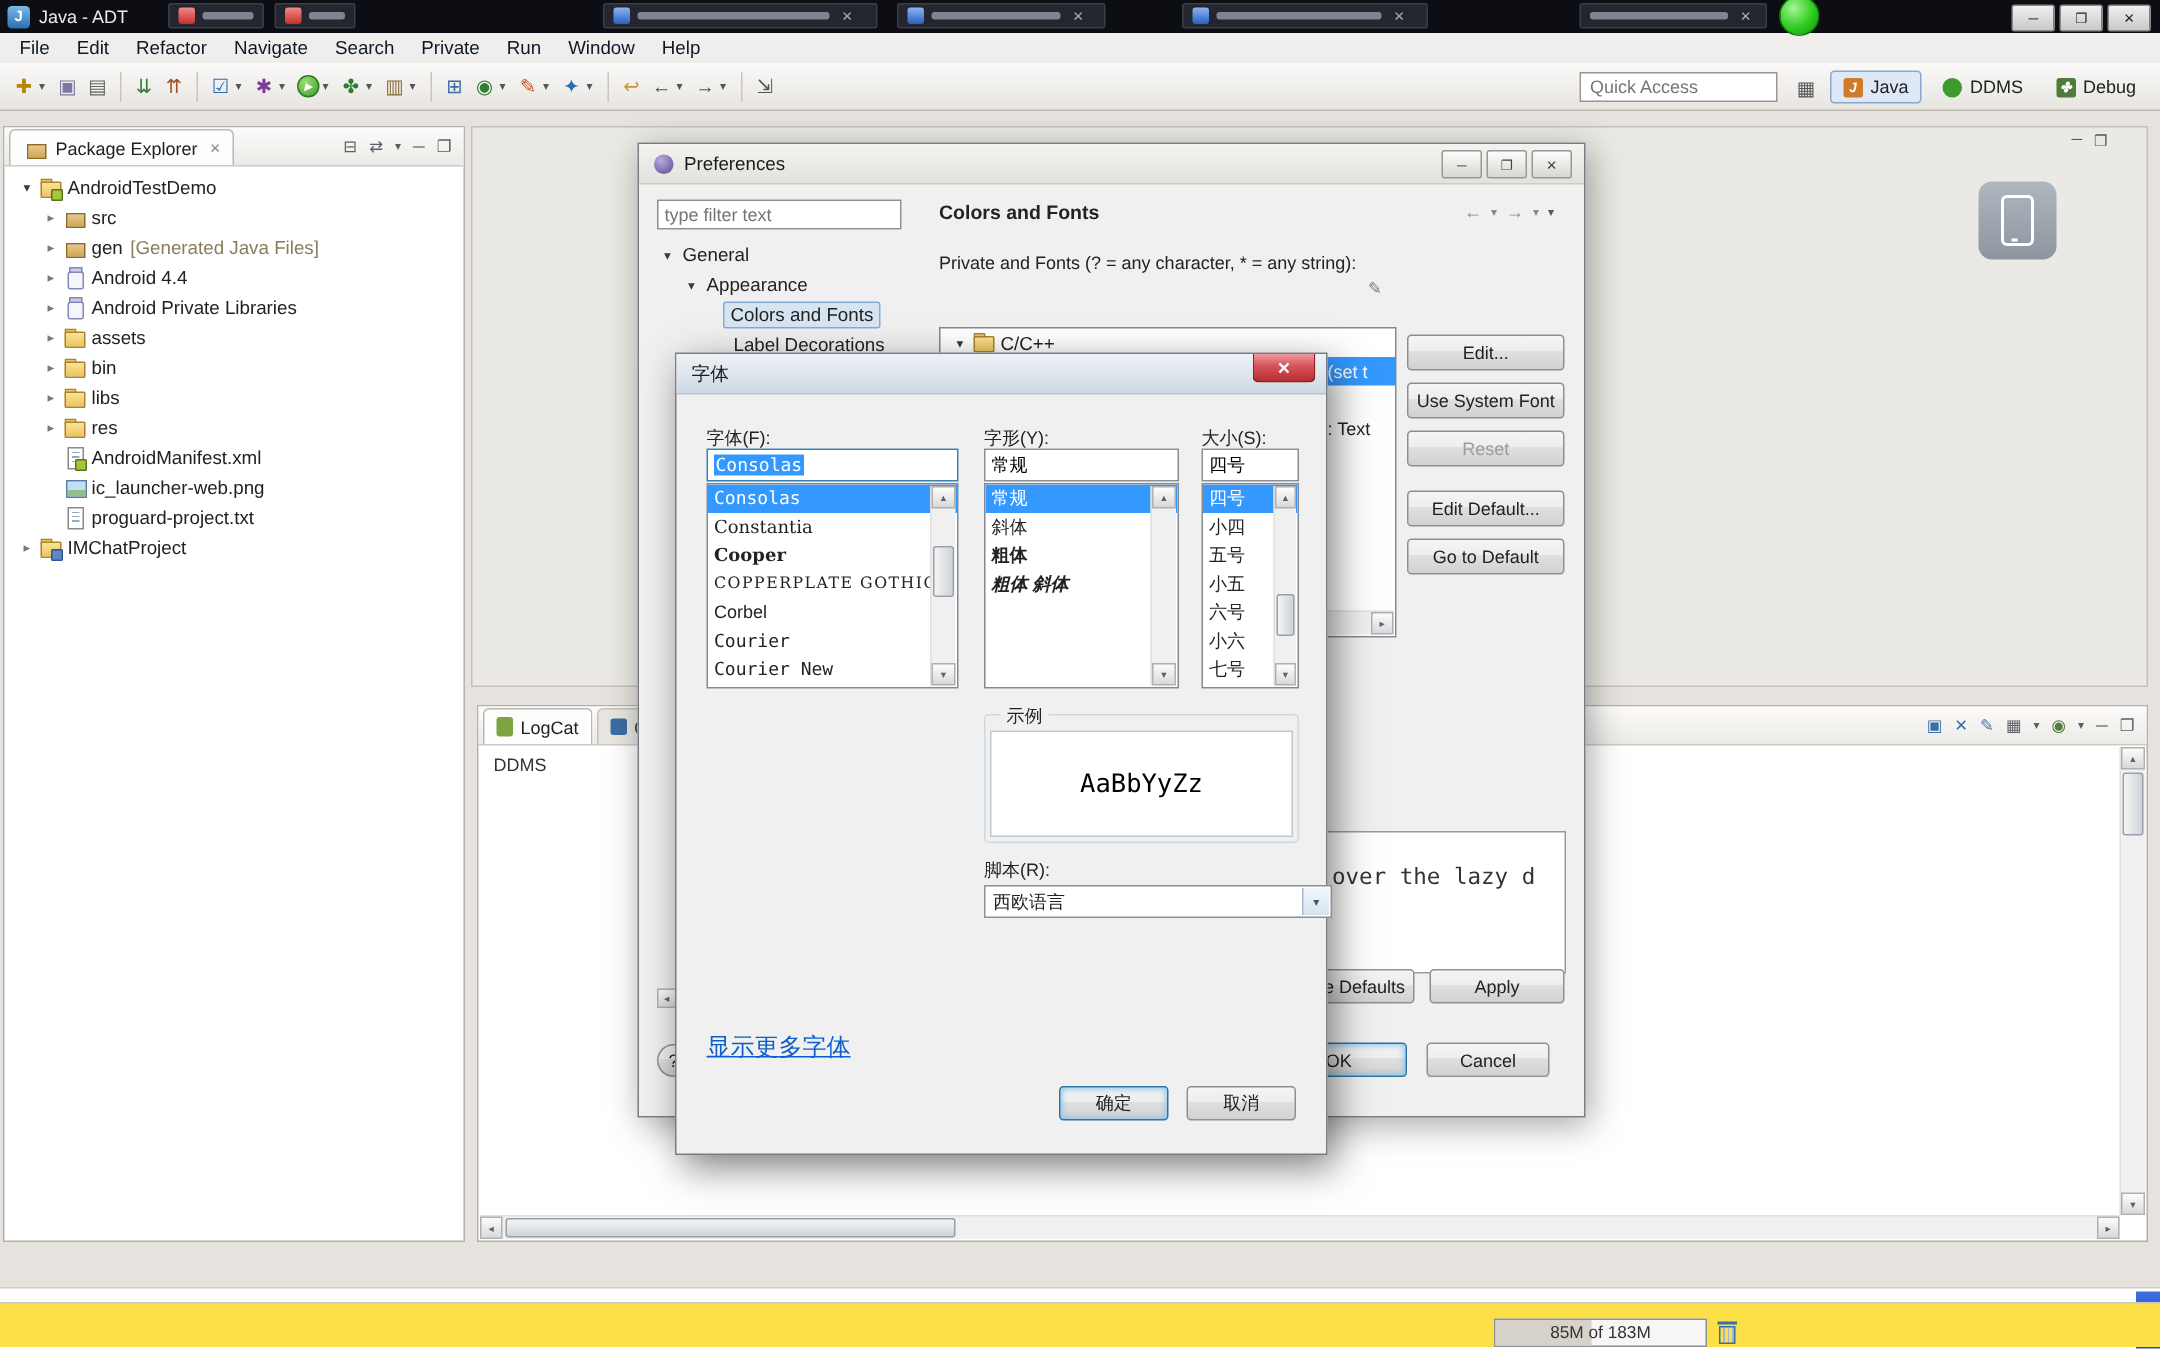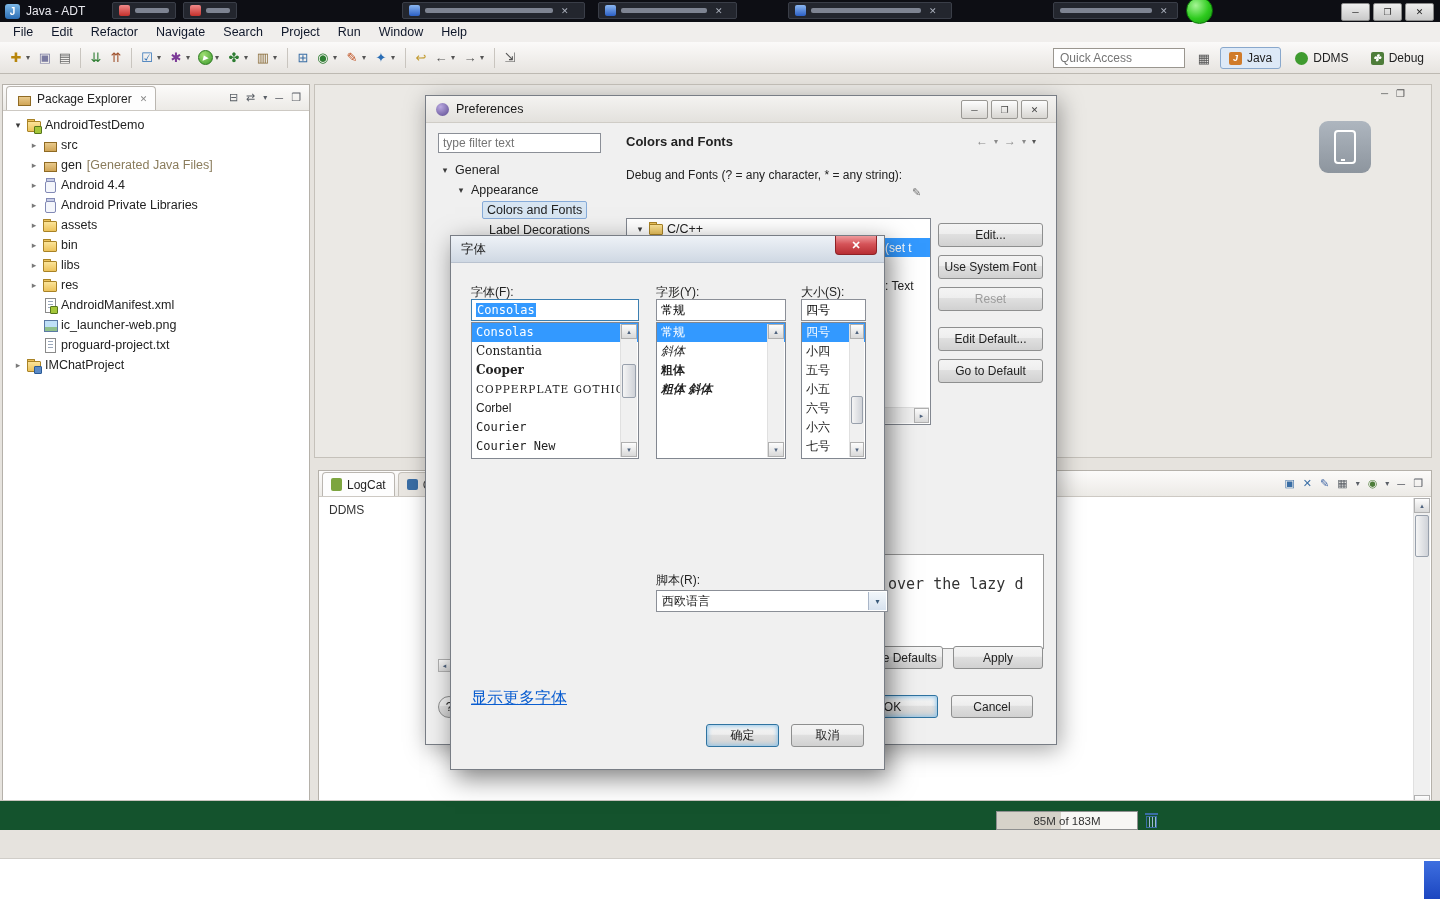--- a/index.html
+++ b/index.html
@@ -86,21 +86,21 @@
        font-family:"Liberation Sans",sans-serif;display:flex;align-items:center}
   input.inp{display:block}
   .selspan{background:#3399ff;color:#fff;padding:0 1px;font-family:"DejaVu Sans Mono",monospace}
   .list{position:absolute;background:#fff;border:1px solid #828790;box-sizing:border-box;overflow:hidden}
   .lrow{height:19px;line-height:19px;padding:0 4px;white-space:nowrap;overflow:hidden}
   .lrow.sel{background:#3399ff;color:#fff}
   .f-mono{font-family:"DejaVu Sans Mono",monospace}
   .f-serif{font-family:"DejaVu Serif",serif}
   .f-cooper{font-family:"DejaVu Serif",serif;font-weight:bold}
   .f-copper{font-family:"DejaVu Serif",serif;font-size:10.5px;letter-spacing:1px}
-  .s-ital{font-style:italic}.s-bold{font-weight:bold}.s-bi{font-weight:bold;font-style:italic}
+  .s-ital{}.s-bold{font-weight:bold}.s-bi{font-weight:bold;font-style:italic}
   
   .vsb{position:absolute;top:1px;right:1px;bottom:1px;width:16px;background:#f0f0f0;border-left:1px solid #e0e0e0}
   .sbb{position:absolute;left:0;right:0;height:15px;background:linear-gradient(#fdfdfd,#d9d9d9);border:1px solid #b0b0b0;
        color:#50647f;font-size:7px;display:flex;align-items:center;justify-content:center;box-sizing:border-box}
   .sbb.up{top:0}.sbb.dn{bottom:0}
   .vth{position:absolute;left:1px;right:1px;background:linear-gradient(90deg,#f5f5f5,#cfd2d8);border:1px solid #98a0ac;border-radius:2px;box-sizing:border-box}
   .hsb{position:absolute;height:16px;background:#f0f0f0;border-top:1px solid #e0e0e0;box-sizing:border-box}
   .sbh{position:absolute;top:0;bottom:0;width:15px;background:linear-gradient(#fdfdfd,#d9d9d9);border:1px solid #b0b0b0;
        color:#50647f;font-size:7px;display:flex;align-items:center;justify-content:center;box-sizing:border-box}
   .sbh.lf{left:0}.sbh.rt{right:0}
@@ -109,21 +109,21 @@
   .grp{position:absolute;border:1px solid #cdd9e0;border-radius:3px;box-sizing:border-box}
   .glbl{position:absolute;top:-8px;left:10px;background:#f0f0f0;padding:0 4px;font-size:12px}
   .well{position:absolute;left:3px;right:3px;top:10px;bottom:3px;background:#fff;border:1px solid #c3c7cd;
         display:flex;align-items:center;justify-content:center;font-family:"DejaVu Sans Mono",monospace;font-size:17px;color:#000}
   .combo{position:absolute;background:#fff;border:1px solid #8b8f97;box-sizing:border-box;display:flex;align-items:center;padding-left:5px;font-size:12px}
   .carrow{position:absolute;right:1px;top:1px;bottom:1px;width:17px;background:linear-gradient(#f2f7fb,#d7e2ef);
           border-left:1px solid #aab6c8;display:flex;align-items:center;justify-content:center;font-size:8px;color:#3a5a7a}
   .lnk{color:#0b5ed0;text-decoration:underline;font-size:16px}
   .mono{font-family:"DejaVu Sans Mono",monospace}
   
-  #statusbar{position:absolute;left:0;right:0;top:800px;height:30px;background:#14532d;border-top:1px solid #c9c5bf;box-sizing:border-box;z-index:5}
+  #statusbar{position:absolute;left:0;right:0;top:868px;height:30px;background:#fde047;border-top:1px solid #c9c5bf;box-sizing:border-box;z-index:5}
   #heap{position:absolute;left:996px;top:10px;width:142px;height:19px;border:1px solid #8e8f8f;background:#f7f6f4;box-sizing:border-box}
   #heap .fill{position:absolute;left:0;top:0;bottom:0;width:46%;background:#d6d2c9}
   #heap .txt{position:absolute;inset:0;display:flex;align-items:center;justify-content:center;font-size:11.5px;color:#333}
   #gc{position:absolute;left:1146px;top:12px;width:12px;height:14px}
   #gc::before{content:"";position:absolute;left:-1px;top:0;width:13px;height:2px;background:#3a6ea5}
   #gc::after{content:"";position:absolute;left:0;top:3px;width:9px;height:10px;border:1px solid #3a6ea5;
              background:repeating-linear-gradient(90deg,transparent 0 2px,#9db8d6 2px 3px)}
   
   #editor-bg{position:absolute;left:314px;top:84px;width:1118px;height:374px;background:#ebe9e5;border:1px solid #c5c1ba;box-sizing:border-box}
   #device-box{position:absolute;right:60px;top:36px;width:52px;height:52px;border-radius:9px;background:linear-gradient(#aeb6bf,#8d959e);
@@ -176,21 +176,21 @@
     <span class="wbtn">✕</span>
   </div>
 </div>
 
 <div id="menubar">
   <span class="mitem">File</span>
   <span class="mitem">Edit</span>
   <span class="mitem">Refactor</span>
   <span class="mitem">Navigate</span>
   <span class="mitem">Search</span>
-  <span class="mitem">Project</span>
+  <span class="mitem">Private</span>
   <span class="mitem">Run</span>
   <span class="mitem">Window</span>
   <span class="mitem">Help</span>
 </div>
 
 <div id="toolbar">
   <span class="tbi" style="color:#b8860b">✚</span>
   <span class="tbc">▾</span>
   <span class="tbi" style="color:#7a7aa0">▣</span>
   <span class="tbi" style="color:#666">▤</span>
@@ -428,21 +428,21 @@
   <span class="btn7" style="left:12px;top:600px;width:22px;height:22px;border-radius:50%">?</span>
 
   <div style="position:absolute;left:200px;top:38px;font-size:13px;font-weight:bold">Colors and Fonts</div>
   <div style="position:absolute;right:20px;top:38px;display:flex;gap:6px;align-items:center;color:#8a8a8a">
     <span>←</span>
     <span style="font-size:8px">▾</span>
     <span>→</span>
     <span style="font-size:8px">▾</span>
     <span style="font-size:8px;color:#555">▾</span>
   </div>
-  <div style="position:absolute;left:200px;top:72px">Debug and Fonts (? = any character, * = any string):</div>
+  <div style="position:absolute;left:200px;top:72px">Private and Fonts (? = any character, * = any string):</div>
   <span style="position:absolute;left:486px;top:90px;color:#777;font-size:11px">✎</span>
 
   <div class="list" style="left:200px;top:122px;width:305px;height:207px">
     <div class="trow" style="height:19px;padding-left:6px">
       <span class="tw x">▾</span>
       <span class="ic ic-folder"></span>
       <span class="tl">C/C++</span>
     </div>
     <div class="trow" style="height:19px;background:#3399ff">
       <span class="fragtext">(set t</span>
@@ -524,20 +524,26 @@
     <div class="lrow">六号</div>
     <div class="lrow">小六</div>
     <div class="lrow">七号</div>
     <div class="vsb" style="width:14px">
       <span class="sbb up">▴</span>
       <span class="sbb dn">▾</span>
       <span class="vth" style="top:72px;height:28px"></span>
     </div>
   </div>
 
+  <div class="grp" style="left:205px;top:240px;width:210px;height:86px">
+    <span class="glbl">示例</span>
+    <div class="well">
+      <span>AaBbYyZz</span>
+    </div>
+  </div>
 
   <span style="position:absolute;left:205px;top:336px">脚本(R):</span>
   <div class="combo" style="left:205px;top:354px;width:232px;height:22px">
     <span>西欧语言</span>
     <span class="carrow">▾</span>
   </div>
 
   <a class="lnk" style="position:absolute;left:20px;top:452px" href="#">显示更多字体</a>
   <span class="btn7 foc" style="left:255px;top:488px;width:73px;height:23px">确定</span>
   <span class="btn7" style="left:340px;top:488px;width:73px;height:23px">取消</span>

